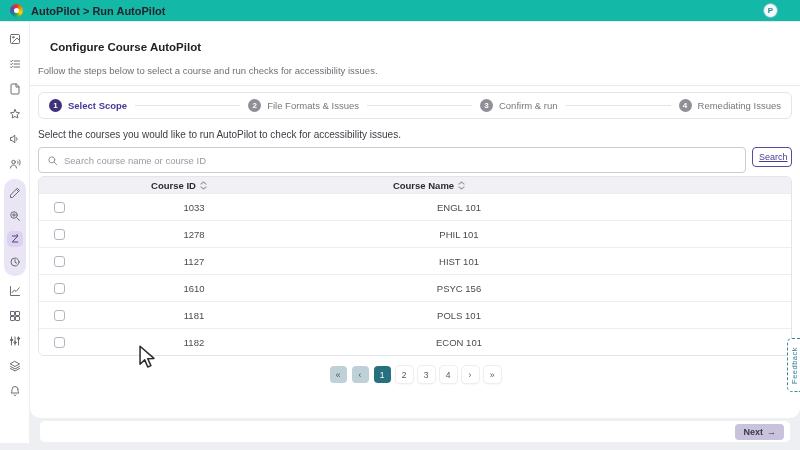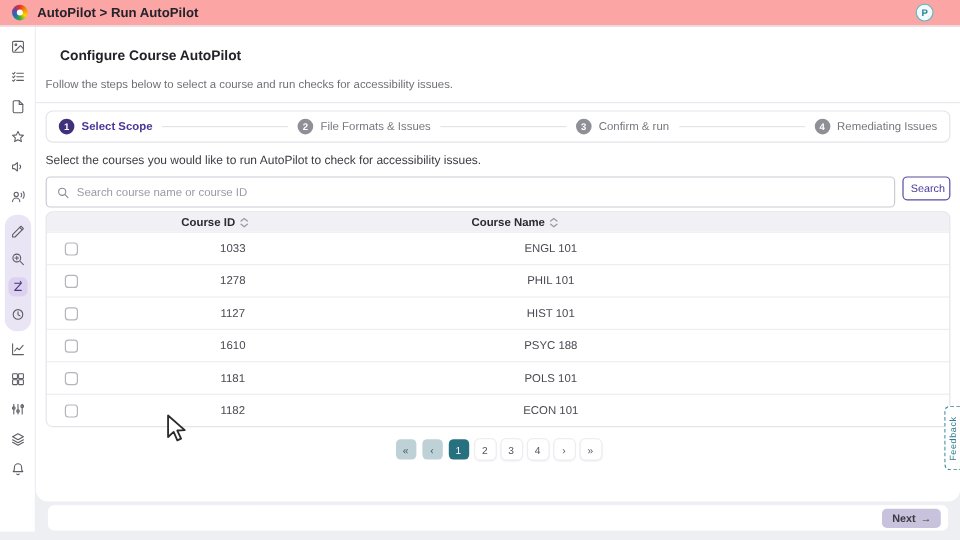--- a/index.html
+++ b/index.html
@@ -6,21 +6,21 @@
     --accent-purple:#41307a; --accent-purple-text:#4b3699; --accent-teal:#27707f;
     --teal-muted:#bdd1d6; --lavender:#c9c2dd; --sidebar-highlight:#eae5f5;
     --sidebar-selected:#dcd2ef; --header-bg:#f1f1f5; --page-bg:#edeff3;
   }
   *{box-sizing:border-box}
   html,body{margin:0;padding:0}
   body{width:800px;height:450px;position:relative;overflow:hidden;
        font-family:"Liberation Sans",sans-serif;background:var(--page-bg);}
 
   
-  .topbar{position:absolute;left:0;top:0;width:800px;height:22px;background:#fca5a5;
+  .topbar{position:absolute;left:0;top:0;width:800px;height:22px;background:#14b8a6;
           border-bottom:1px solid #e7e7ec;display:flex;align-items:center;gap:8px;
           padding:0 10px;z-index:5;}
   .logo{width:13px;height:13px;border-radius:50%;flex:none;position:relative;
         background:conic-gradient(#e5332a,#f29100,#ffd500,#36a93f,#1771b8,#7d3f98,#e5332a);}
   .logo::after{content:"";position:absolute;left:4px;top:4px;width:5px;height:5px;
         border-radius:50%;background:#fff;}
   .topbar-title{font-size:11px;font-weight:bold;color:#23232b;}
   .avatar{margin-left:auto;margin-right:12px;width:15px;height:15px;border-radius:50%;
         border:1.5px solid #66b7c6;background:#f2fafb;color:#2b8496;font-size:8px;
         font-weight:bold;display:flex;align-items:center;justify-content:center;}
@@ -56,21 +56,21 @@
   .instruction{margin:10px 8px 0;font-size:10px;color:#3c3c44;}
 
   .search-row{margin:7px 8px 0;display:flex;gap:6px;height:20px;}
   .search-box{flex:1;display:flex;align-items:center;gap:6px;border:1px solid #cbcbd4;
         border-radius:4px;padding:12px 8px;background:#fff;}
   .search-box svg{flex:none;color:#8a8a92;}
   .search-box input{border:none;outline:none;flex:1;font-size:9.5px;color:#333;
         background:transparent;font-family:inherit;padding:0;}
   .search-box input::placeholder{color:#9a9aa2;}
   .search-btn{width:40px;border:1px solid #5b4aa0;color:#4b3a96;background:#fff;
-        border-radius:4px;font-size:9px;cursor:pointer;font-family:inherit;}
+        border-radius:4px;font-size:9px;cursor:pointer;font-family:inherit;text-decoration:underline;}
 
   .table-card{margin:9px 8px 0;border:1px solid #e4e4ea;border-radius:6px;overflow:hidden;}
   .t-head,.t-row{display:grid;grid-template-columns:40px 200px 300px 1fr;align-items:center;}
   .t-head{background:var(--header-bg);height:16px;font-size:9.5px;font-weight:bold;color:#2a2a31;}
   .t-row{height:27px;border-top:1px solid #ededf2;font-size:9.5px;color:#4a4a52;background:#fff;gap:15px;}
   .cell-check{padding-left:15px;display:flex;align-items:center;}
   .cell-mid{display:flex;justify-content:center;align-items:center;gap:4px;text-align:center;}
   .cb{width:11px;height:11px;border:1px solid #b4b4bf;border-radius:3px;background:#fff;cursor:pointer;}
   .sort-icon{display:flex;cursor:pointer;}
 
@@ -297,21 +297,21 @@
           </div>
           <div class="cell-mid">1127</div>
           <div class="cell-mid">HIST 101</div>
           <div></div>
         </div>
         <div class="t-row">
           <div class="cell-check">
             <span class="cb"></span>
           </div>
           <div class="cell-mid">1610</div>
-          <div class="cell-mid">PSYC 188</div>
+          <div class="cell-mid">PSYC 156</div>
           <div></div>
         </div>
         <div class="t-row">
           <div class="cell-check">
             <span class="cb"></span>
           </div>
           <div class="cell-mid">1181</div>
           <div class="cell-mid">POLS 101</div>
           <div></div>
         </div>

